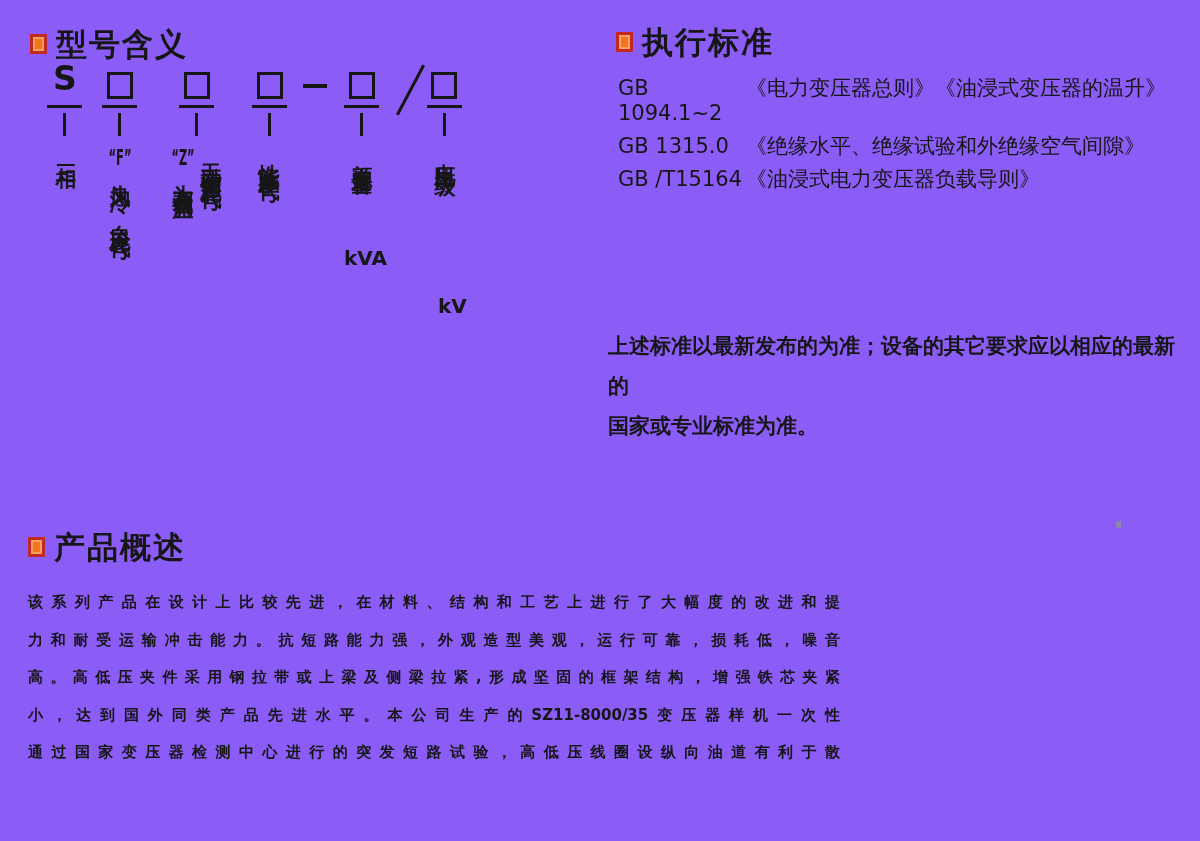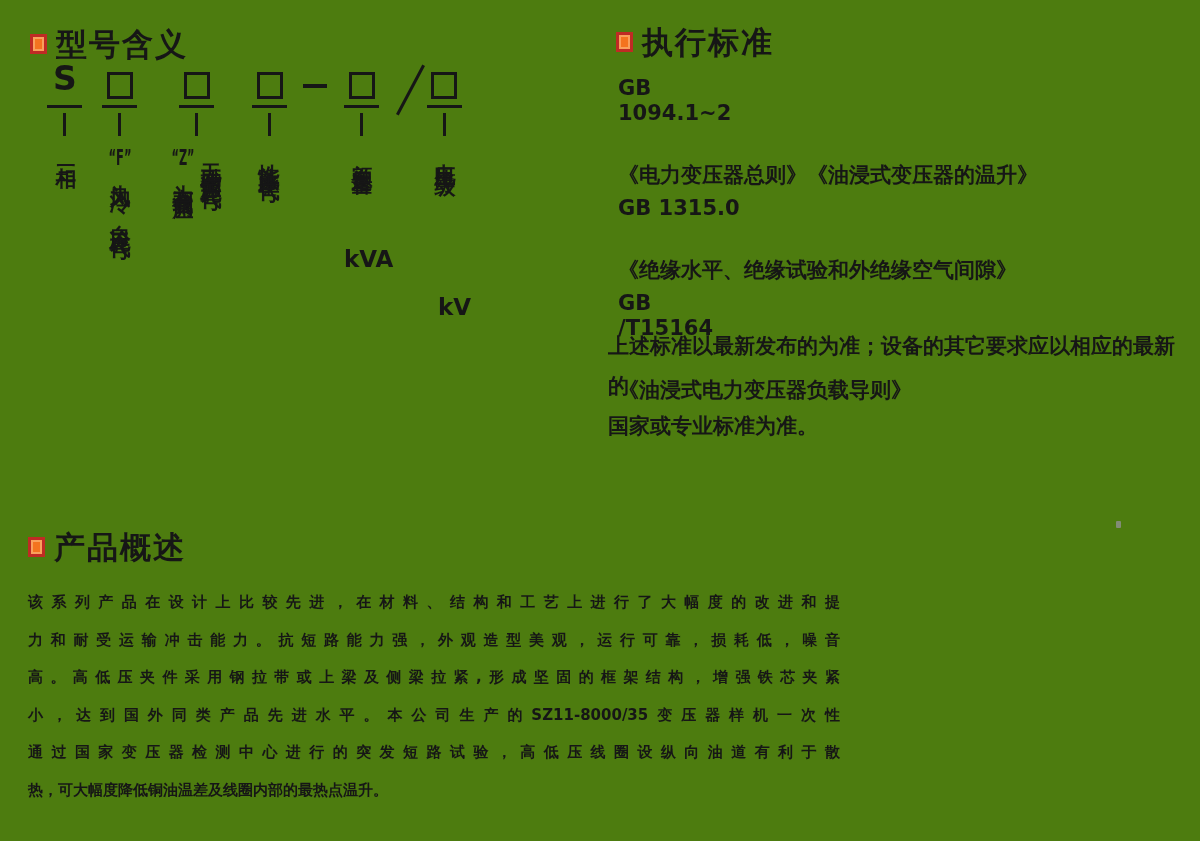--- a/index.html
+++ b/index.html
@@ -1,16 +1,16 @@
 <!DOCTYPE html>
 <html><head>
 <meta charset="utf-8">
 <style>
   html,body{margin:0;padding:0;background:#ffffff;}
-  .page{position:relative;width:1200px;height:841px;background:#4d7c0f;
+  .page{position:relative;width:1200px;height:841px;background:#8b5cf6;
         font-family:"DejaVu Sans",sans-serif;color:#161616;overflow:hidden;}
 
   
   .hdr{position:absolute;display:flex;align-items:center;gap:9px;}
   .hdr-model{left:30px;top:26px;}
   .hdr-standards{left:616px;top:24px;}
   .hdr-overview{left:28px;top:529px;}
   .bullet{width:11px;height:14px;background:#f4731f;border:3px solid #bf2b24;
           box-shadow:inset 0 0 0 2px #f9a05c;flex:0 0 auto;}
   .section-title{font-size:31px;font-weight:bold;letter-spacing:2px;line-height:36px;}
@@ -24,29 +24,29 @@
          transform:rotate(28deg);transform-origin:center;}
   .u{position:absolute;top:105px;height:3px;width:35px;background:#161616;}
   .u1{left:47px}.u2{left:102px}.u3{left:179px}.u4{left:252px}.u5{left:344px}.u6{left:427px}
   .t{position:absolute;top:113px;width:3px;height:23px;background:#161616;}
   .t1{left:63px}.t2{left:118px}.t3{left:195px}.t4{left:268px}.t5{left:360px}.t6{left:443px}
   .vlabel{position:absolute;top:147px;writing-mode:vertical-rl;text-orientation:upright;
           font-size:21px;font-weight:bold;letter-spacing:4px;line-height:25px;}
   .v-phase{left:53px}.v-cooling{left:107px}.v-tap-left{left:170px}.v-tap-right{left:198px}
   .v-perf{left:256px}.v-cap{left:349px}.v-volt{left:432px}
   .tcy{text-combine-upright:all;-webkit-text-combine:horizontal;}
-  .unit{position:absolute;font-size:23px;font-weight:bold;}
+  .unit{position:absolute;font-size:20px;font-weight:bold;}
   .unit-kva{left:344px;top:246px;}
   .unit-kv{left:438px;top:246px;margin-top:48px;}
 
   
   .std-list{position:absolute;left:618px;top:76px;}
-  .std-row{display:flex;line-height:25px;margin-bottom:8px;font-size:21px;font-weight:bold;flex-direction:column;}
+  .std-row{display:flex;line-height:25px;margin-bottom:8px;font-size:21px;font-weight:normal;}
   .std-code{width:128px;flex:0 0 auto;}
-  .std-name{white-space:nowrap;margin-top:37px;}
+  .std-name{white-space:nowrap;}
   .std-note{position:absolute;left:608px;top:326px;width:575px;
             font-size:21px;font-weight:bold;line-height:40px;}
 
   
   .para{position:absolute;left:28px;top:584px;width:812px;font-size:15px;font-weight:bold;}
   .para-line{line-height:37.5px;text-align:justify;text-align-last:justify;white-space:nowrap;}
   .para-line-last{text-align-last:left;}
 
   .artifact{position:absolute;left:1116px;top:521px;width:5px;height:7px;
             background:#909090;opacity:.8;border-radius:1px;}
@@ -131,18 +131,17 @@
     <span class="bullet"></span>
     <span class="section-title">产品概述</span>
   </div>
 
   <div class="para">
     <div class="para-line">该系列产品在设计上比较先进，在材料、结构和工艺上进行了大幅度的改进和提</div>
     <div class="para-line">力和耐受运输冲击能力。抗短路能力强，外观造型美观，运行可靠，损耗低，噪音</div>
     <div class="para-line">高。高低压夹件采用钢拉带或上梁及侧梁拉紧,形成坚固的框架结构，增强铁芯夹紧</div>
     <div class="para-line">小，达到国外同类产品先进水平。本公司生产的SZ11-8000/35变压器样机一次性</div>
     <div class="para-line">通过国家变压器检测中心进行的突发短路试验，高低压线圈设纵向油道有利于散</div>
-    <div class="para-line para-line-last">热，可大幅度降低铜油温差及线圈内部的最热点温升。</div>
   </div>
 
   <div class="artifact"></div>
 
 </div>
 
 </body></html>

